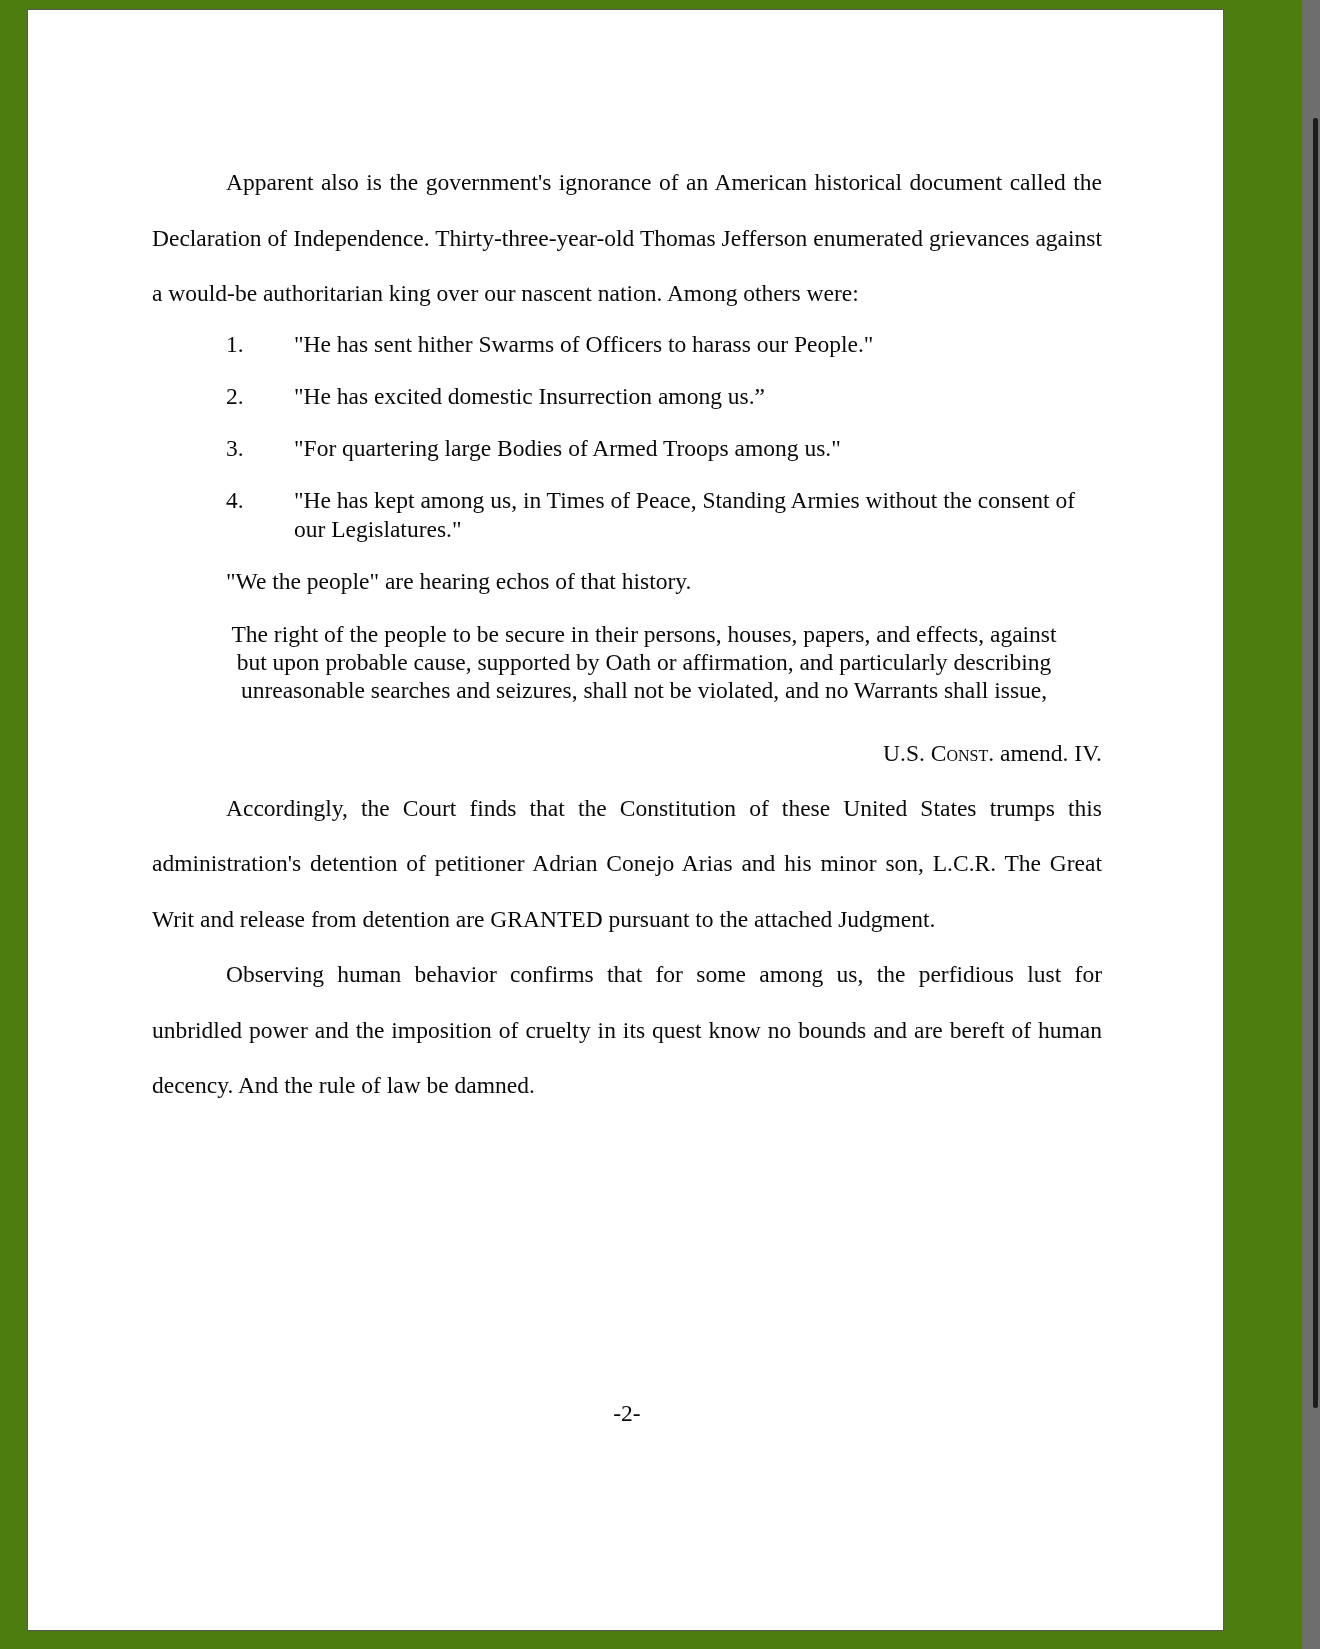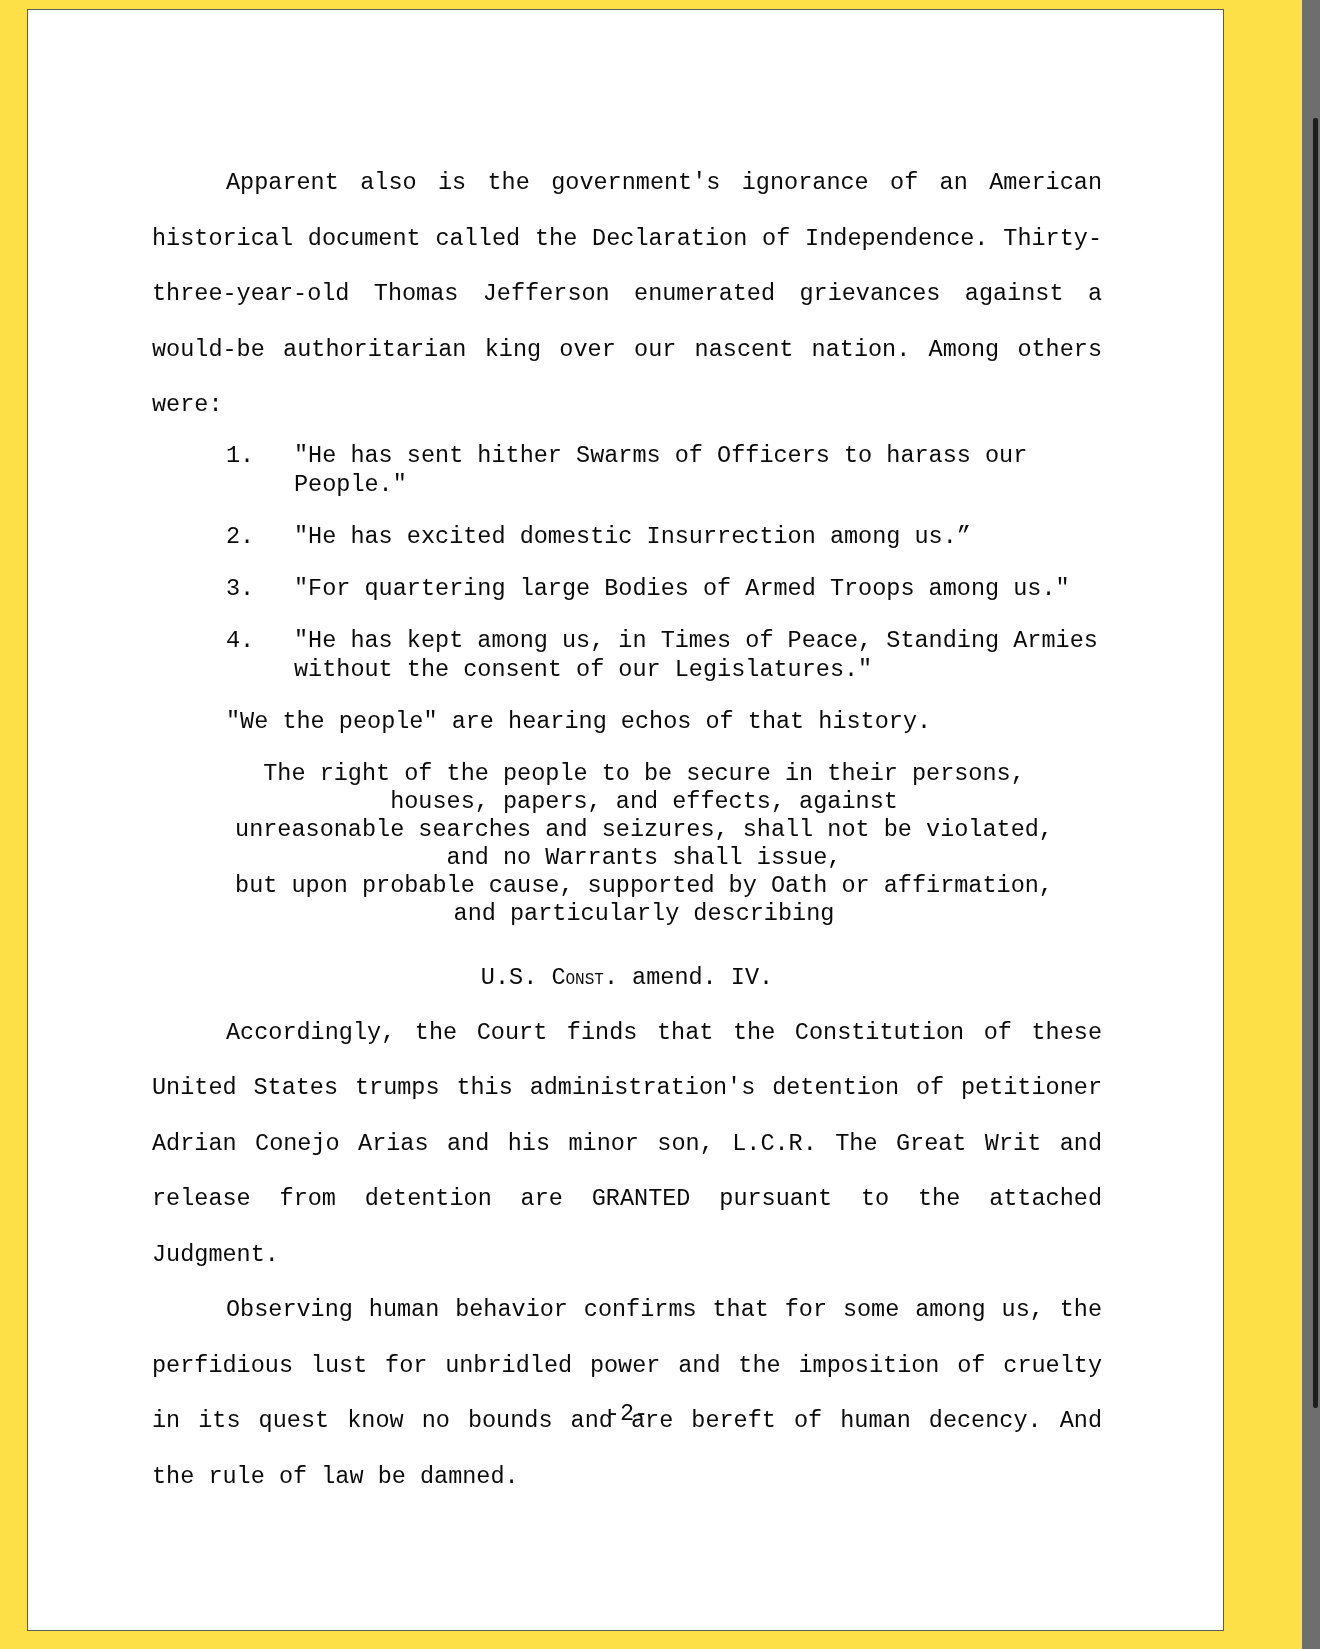--- a/index.html
+++ b/index.html
@@ -12,22 +12,21 @@
     background: #7f7f7f;
     font-family: "Liberation Serif", "DejaVu Serif", serif;
     overflow: hidden;
     position: relative;
   }
 
   
   #viewer {
     position: absolute;
     inset: 0;
-    background: #fde047;
-    font-family: Liberation Mono, monospace;
+    background: #4d7c0f;
   }
 
   
   #page-sheet {
     position: absolute;
     left: 28px;
     top: 10px;
     width: 1195px;
     height: 1620px;
     background: #ffffff;
@@ -90,21 +89,21 @@
     text-align: center;
   }
   .blockquote p {
     margin: 0;
   }
 
   
   .citation {
     margin: 0 0 0 0;
     line-height: 55px;
-    text-align: center;
+    text-align: right;
   }
   .smallcaps {
     font-variant: small-caps;
   }
 
   
   #page-number {
     position: absolute;
     left: 124px;
     width: 950px;
@@ -161,22 +160,22 @@
           <span class="num">4.</span>
           <span>"He has kept among us, in Times of Peace, Standing Armies without the consent of our Legislatures."</span>
         </li>
       </ol>
 
       <p class="indented-line">"We the people" are hearing echos of that history.</p>
 
 
       <div class="blockquote">
         <p>The right of the people to be secure in their persons, houses, papers, and effects, against</p>
+        <p>but upon probable cause, supported by Oath or affirmation, and particularly describing</p>
         <p>unreasonable searches and seizures, shall not be violated, and no Warrants shall issue,</p>
-        <p>but upon probable cause, supported by Oath or affirmation, and particularly describing</p>
       </div>
 
       <p class="citation"><span>U.S. </span><span>C</span><span class="smallcaps">onst</span><span>. amend. IV.</span></p>
 
 
       <p class="para">Accordingly, the Court finds that the Constitution of these United States trumps this administration's detention of petitioner Adrian Conejo Arias and his minor son, L.C.R.  The Great Writ and release from detention are GRANTED pursuant to the attached Judgment.</p>
 
       <p class="para">Observing human behavior confirms that for some among us, the perfidious lust for unbridled power and the imposition of cruelty in its quest know no bounds and are bereft of human decency.  And the rule of law be damned.</p>
 
     </div>

